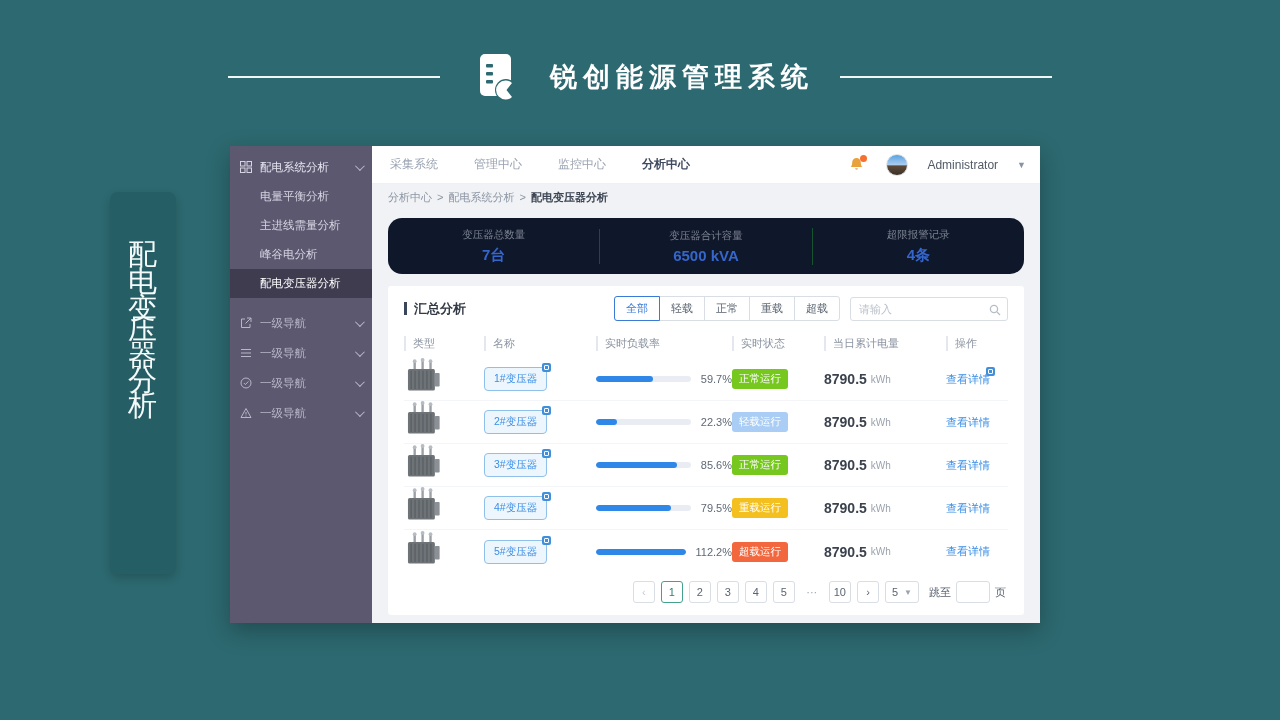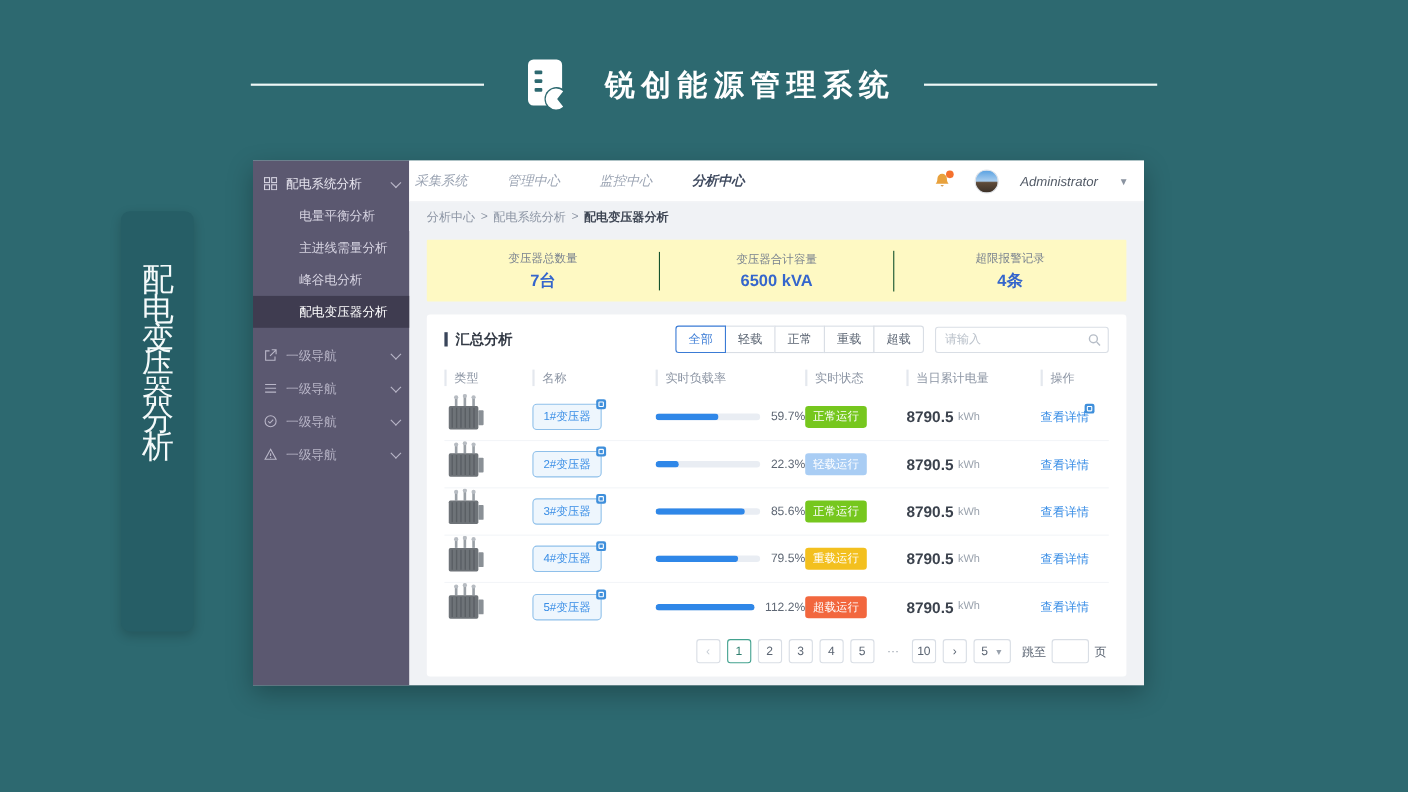--- a/index.html
+++ b/index.html
@@ -21,40 +21,40 @@
   
   .sidebar { width:142px; background:#5b5870; display:flex; flex-direction:column; flex-shrink:0; }
   .logo { height:38px; background:#4a80d8; display:flex; align-items:center; gap:5px; padding:0 8px; color:#fff; }
   .logo .lname { font-size:12.5px; font-weight:700; white-space:nowrap; }
   .logo .ver { font-size:8px; opacity:.85; }
   .menu { flex:1; padding-top:6px; }
   .m-item { height:30px; display:flex; align-items:center; padding:0 10px; color:#e7e5ef; font-size:11.5px; cursor:pointer; }
   .m-item .mi { width:13px; height:13px; margin-right:7px; flex-shrink:0; display:flex; align-items:center; }
   .m-item .chev { margin-left:auto; width:7px; height:7px; border-right:1.5px solid #b9b6c8; border-bottom:1.5px solid #b9b6c8; transform:rotate(45deg) translateY(-2px); }
   .m-item.dim { color:#b9b6c8; }
-  .sub-item { height:29px; display:flex; align-items:center; padding-left:42px; color:#d7d4e2; font-size:11.5px; cursor:pointer; }
+  .sub-item { height:29px; display:flex; align-items:center; padding-left:30px; color:#d7d4e2; font-size:11.5px; cursor:pointer; }
   .sub-item.active { background:#3f3c50; color:#ffffff; }
 
   
   .main { flex:1; display:flex; flex-direction:column; min-width:0; }
-  .topnav { height:38px; background:#ffffff; display:flex; align-items:center; padding:0 14px 0 5px; border-bottom:1px solid #eef0f3;font-style:italic; }
+  .topnav { height:38px; background:#ffffff; display:flex; align-items:center; padding:0 14px 0 18px; border-bottom:1px solid #eef0f3; }
   .tab { font-size:12px; color:#9aa3b2; margin-right:36px; cursor:pointer; }
   .tab.active { color:#3f4a5f; font-weight:700; }
   .nav-right { margin-left:auto; display:flex; align-items:center; gap:19px; }
   .bell { position:relative; width:18px; height:18px; cursor:pointer; }
   .bell .dot { position:absolute; top:-1px; right:0px; width:7px; height:7px; border-radius:50%; background:#f5712d; }
   .avatar { width:22px; height:22px; border-radius:50%; background:linear-gradient(to bottom,#5aa2e2 0%,#a9cdee 48%,#5e4a38 55%,#3c3128 100%); border:1px solid #dfe3e8; cursor:pointer; }
   .uname { font-size:12px; color:#525a66; }
   .caret { font-size:9px; color:#8a93a0; }
 
   .breadcrumb { height:26px; display:flex; align-items:center; padding:0 16px; font-size:11px; color:#8b94a3; gap:5px; background:#f0f2f5; }
   .breadcrumb .last { color:#3e4654; font-weight:700; }
 
   
-  .stats { margin:8px 16px 0; background:#fef9c3; border-radius:1px; height:56px; display:flex; align-items:center; }
+  .stats { margin:8px 16px 0; background:#0f172a; border-radius:14px; height:56px; display:flex; align-items:center; }
   .stat { flex:1; text-align:center; }
   .stat + .stat { border-left:1px solid #14532d; }
   .stat .sl { font-size:10.5px; color:#79828f; }
   .stat .sv { margin-top:4px; font-size:15px; font-weight:700; color:#3566cc; }
 
   
   .panel { margin:12px 16px 8px; background:#ffffff; border-radius:3px; flex:1; padding:10px 16px 8px; display:flex; flex-direction:column; min-height:0; }
   .panel-head { display:flex; align-items:center; }
   .ptitle { display:flex; align-items:center; font-size:13px; color:#333a45; font-weight:700; }
   .ptitle::before { content:""; width:3px; height:13px; background:#39455a; margin-right:7px; }

